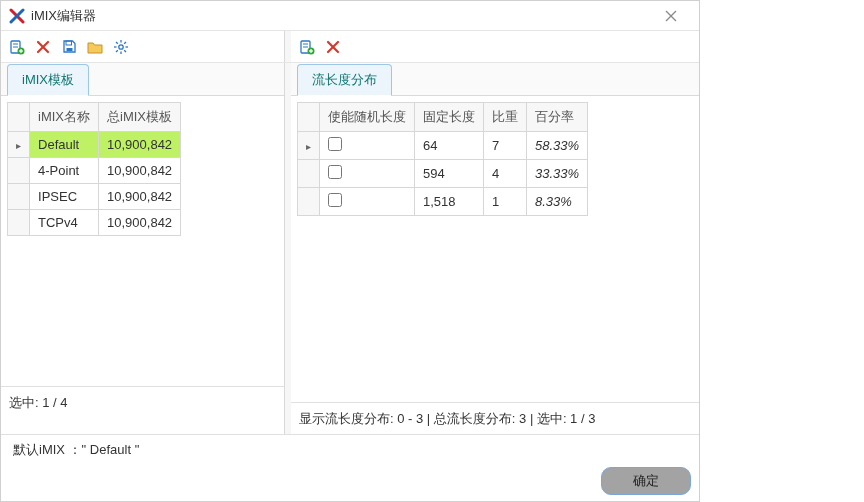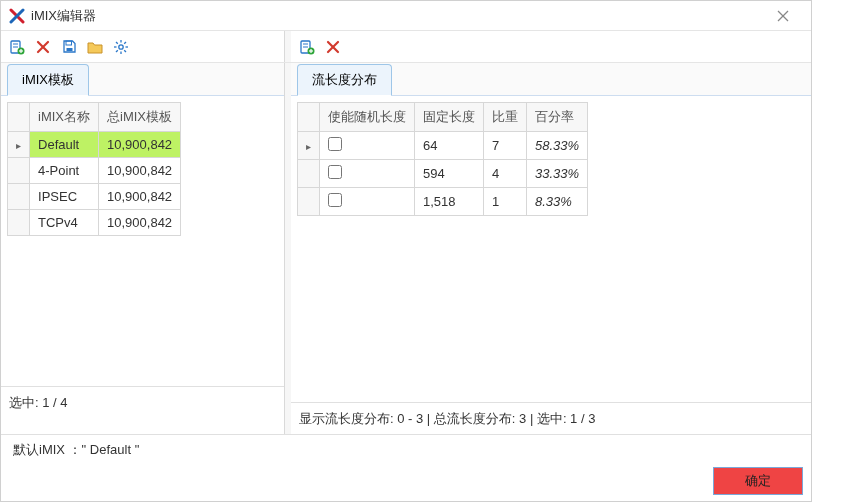--- a/index.html
+++ b/index.html
@@ -1,54 +1,54 @@
 <!DOCTYPE html>
 <html><head>
 <meta charset="utf-8">
 <style>
   * { box-sizing: border-box; }
   html, body { margin:0; padding:0; font-family: "Microsoft YaHei", "Segoe UI", Tahoma, sans-serif; font-size:13px; color:#333; background:#fff; }
-  .window { width:812px; height:502px; border:1px solid #d0d0d0; position:relative; display:flex; flex-direction:column; }
+  .window { width:700px; height:502px; border:1px solid #d0d0d0; position:relative; display:flex; flex-direction:column; }
   .titlebar { height:30px; display:flex; align-items:center; padding:0 8px; border-bottom:1px solid #e5e5e5; }
   .titlebar-icon { width:16px; height:16px; margin-right:6px; display:inline-flex; align-items:center; justify-content:center; }
   .titlebar-title { flex:1; font-size:13px; }
   .titlebar-close { width:40px; height:28px; display:flex; align-items:center; justify-content:center; color:#888; cursor:pointer; font-size:16px; }
 
   .toolbar-row { height:32px; display:flex; align-items:stretch; border-bottom:1px solid #e5e5e5; }
   .toolbar { display:flex; align-items:center; padding:0 6px; gap:6px; }
   .toolbar-left { width:284px; border-right:1px solid #d9d9d9; }
   .splitter-v-stub { width:6px; background:#f6f6f6; }
   .toolbar-right { flex:1; }
   .tb-btn { width:20px; height:20px; display:flex; align-items:center; justify-content:center; cursor:pointer; border-radius:2px; }
 
   .body { flex:1; display:flex; min-height:0; }
   .left-pane { width:284px; border-right:1px solid #d9d9d9; display:flex; flex-direction:column; min-height:0; }
   .splitter-v { width:6px; background:#f6f6f6; cursor:ew-resize; }
   .right-pane { flex:1; display:flex; flex-direction:column; min-height:0;justify-content:center; }
 
   .tabstrip { height:32px; display:flex; align-items:flex-end; padding:0 6px; background:#fafafa; }
-  .tab { padding:6px 14px; border:1px solid #9ec6e8; border-bottom:1px solid #fff; background:#ecf4fc; color:#000000; border-radius:4px 4px 0 0; cursor:pointer; position:relative; bottom:-1px;margin-top:45px; }
+  .tab { padding:6px 14px; border:1px solid #9ec6e8; border-bottom:1px solid #fff; background:#ecf4fc; color:#0f766e; border-radius:4px 4px 0 0; cursor:pointer; position:relative; bottom:-1px;margin-top:45px; }
   .pane-content { flex:1; border-top:1px solid #cdddf0; padding:6px; overflow:auto; min-height:0; }
 
   table.grid { border-collapse:collapse; width:auto; background:#fff; }
   table.grid th, table.grid td { border:1px solid #d7d7d7; padding:5px 8px; text-align:left; font-weight:normal; white-space:nowrap; }
   table.grid th { background:#f7f7f7; color:#555; }
   .rowhead { width:14px; background:#f7f7f7; text-align:center; color:#888; padding:5px 4px; }
   tr.selected .rowhead { }
   tr.selected td.selcell { background:#bef264; }
   .checkbox-cell { text-align:center; }
   .italic { font-style:italic;margin-top:38px; }
 
   .status { border-top:1px solid #e0e0e0; padding:6px 8px; font-size:13px; color:#333; line-height:1.5; }
   .left-status { min-height:48px; }
 
   .footer { border-top:1px solid #e0e0e0; padding:6px 8px 6px 12px; display:flex; flex-direction:column; gap:8px; }
   .footer-row { display:flex; align-items:center; }
   .default-label { flex:1; }
-  .ok-btn { align-self:flex-end; width:90px; height:28px; border:1px solid #7aa7d8; background:#ef4444; color:#222; cursor:pointer; display:flex; align-items:center; justify-content:center; border-radius:0; }
+  .ok-btn { align-self:flex-end; width:90px; height:28px; border:1px solid #7aa7d8; background:#a3a3a3; color:#222; cursor:pointer; display:flex; align-items:center; justify-content:center; border-radius:10px; }
 
   input[type=checkbox] { width:14px; height:14px; margin:0; }
   .caret { font-size:10px; color:#666; }
 </style>
 </head>
 <body>
 
 <div class="window">
 
   <div class="titlebar">

